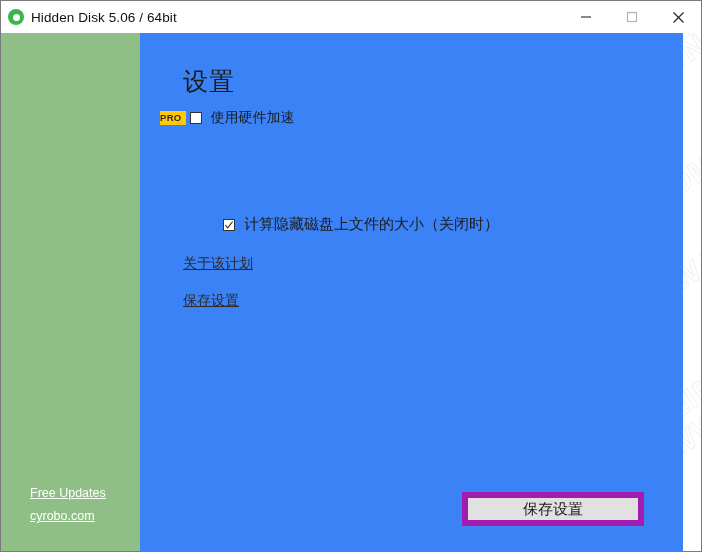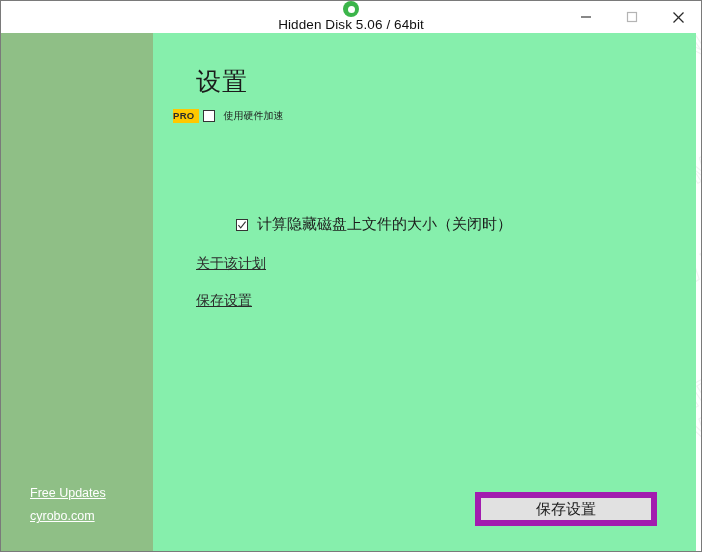--- a/index.html
+++ b/index.html
@@ -29,21 +29,20 @@
   
   #titlebar {
     position: absolute;
     left: 0;
     top: 0;
     width: 700px;
     height: 32px;
     background: #ffffff;
     display: flex;
     align-items: center;
-    flex-direction: column;
   }
   #app-icon {
     width: 16px;
     height: 16px;
     margin-left: 7px;
     margin-right: 7px;
     border-radius: 50%;
     background: #3bb54a;
     position: relative;
     flex: 0 0 auto;
@@ -105,25 +104,25 @@
     text-decoration: underline;
     margin-bottom: 9px;
     white-space: nowrap;
     cursor: pointer;
   }
   .side-link:last-child { margin-bottom: 12px; }
 
   
   #content {
     position: absolute;
-    left: 152px;
+    left: 139px;
     top: 32px;
     width: 543px;
     height: 518px;
-    background: #86efac;
+    background: #3b82f6;
     overflow: hidden;
   }
 
   #heading {
     position: absolute;
     left: 43px;
     top: 32px;
     font-size: 25px;
     color: #1b1b1b;
     font-family: "DejaVu Sans", "Liberation Sans", sans-serif;
@@ -155,21 +154,21 @@
     border: 1px solid #343434;
     background: #ffffff;
     display: inline-flex;
     align-items: center;
     justify-content: center;
     flex: 0 0 auto;
   }
   .cbox svg { display: block; }
   #pro-label {
     margin-left: 9px;
-    font-size: 10px;
+    font-size: 14px;
     color: #1b1b1b;
     font-family: "DejaVu Sans", "Liberation Sans", sans-serif;
     white-space: nowrap;
   }
 
   #hw-desc {
     position: absolute;
     left: 58px;
     top: 107px;
     font-size: 15px;

